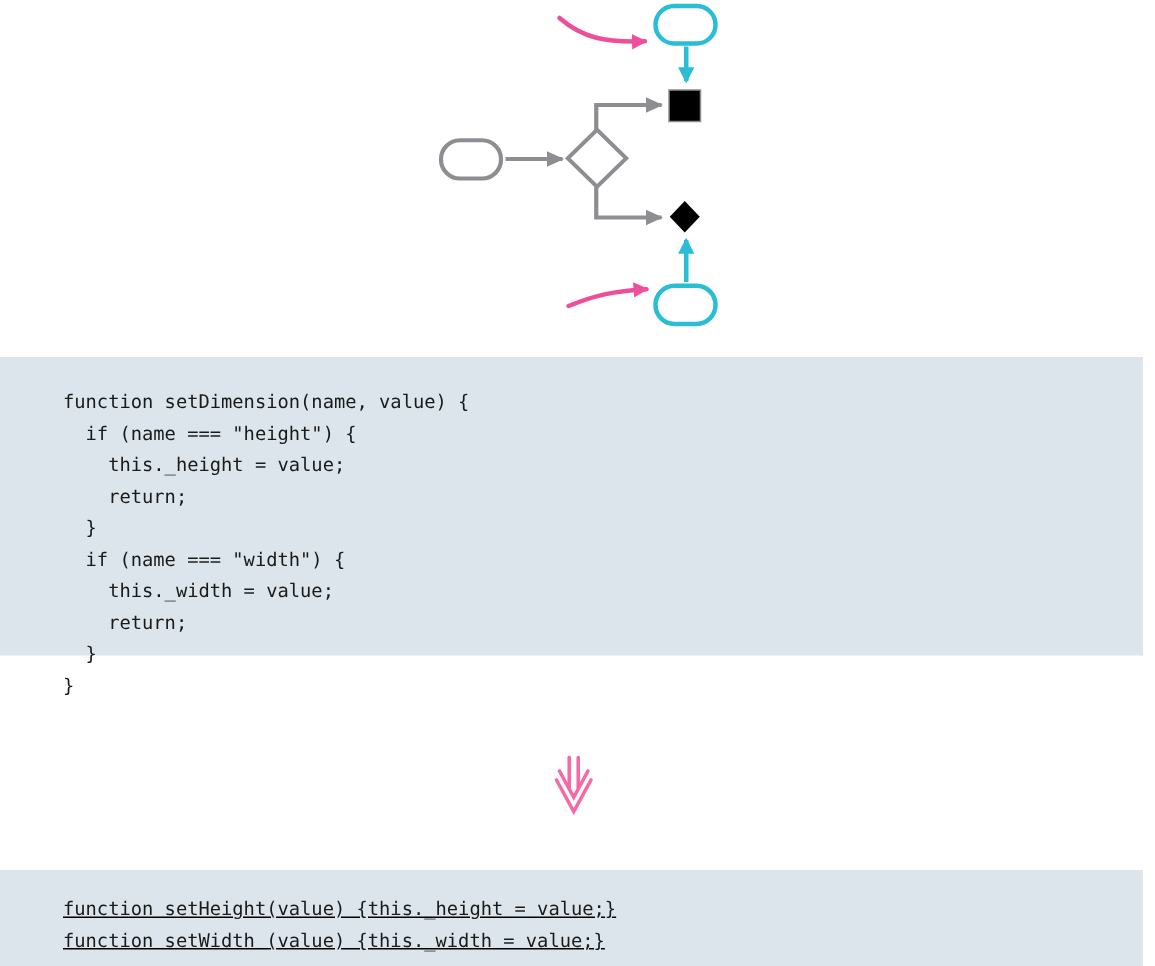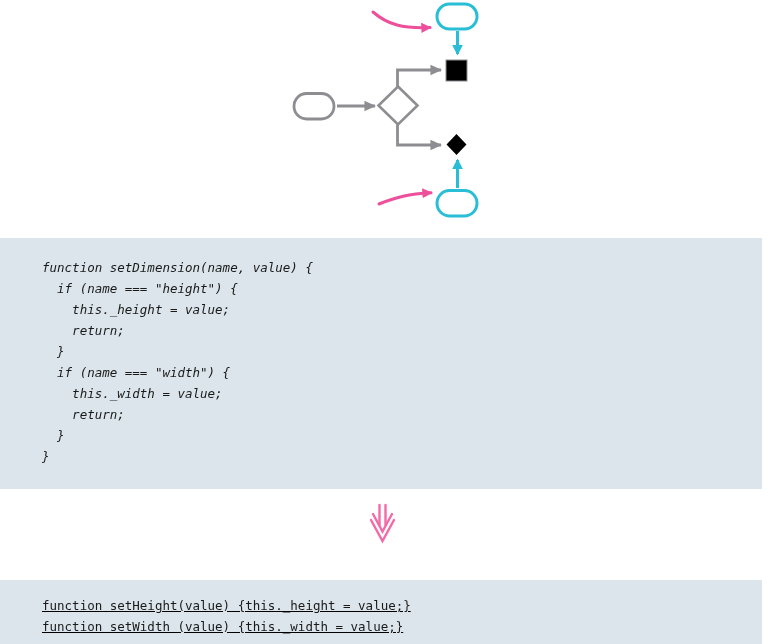--- a/index.html
+++ b/index.html
@@ -25,22 +25,21 @@
   }
   .code-block{
     position:absolute;
     left:0;
     width:762px;
     background:var(--code-bg);
     box-sizing:border-box;
   }
   .code-block-before{
     top:238px;
-    height:251px;
-    font-style:italic;
+    height:199px;
   }
   .code-block-after{
     top:580px;
     height:80px;
     text-decoration:underline;
   }
   .code-block pre{
     margin:0;
     padding:19px 0 0 42px;
     font-family:"DejaVu Sans Mono", monospace;

